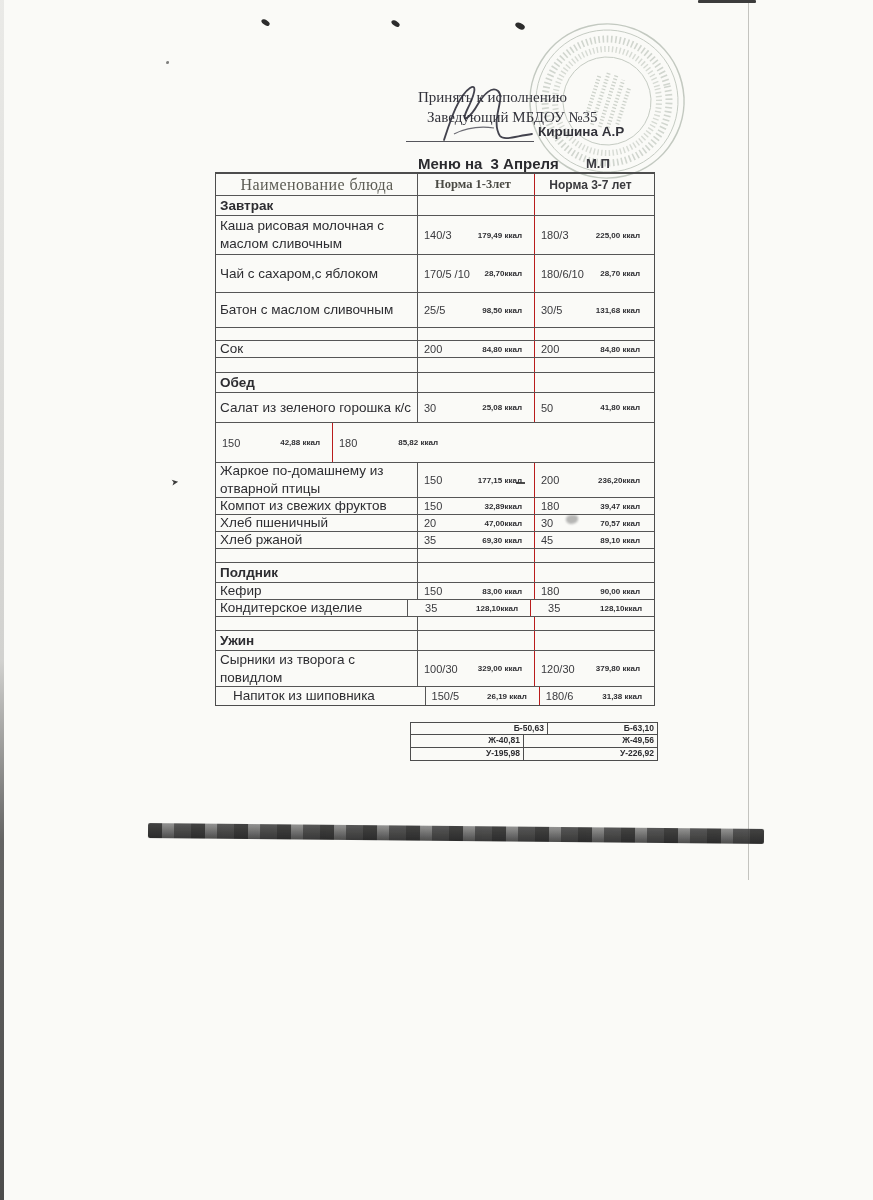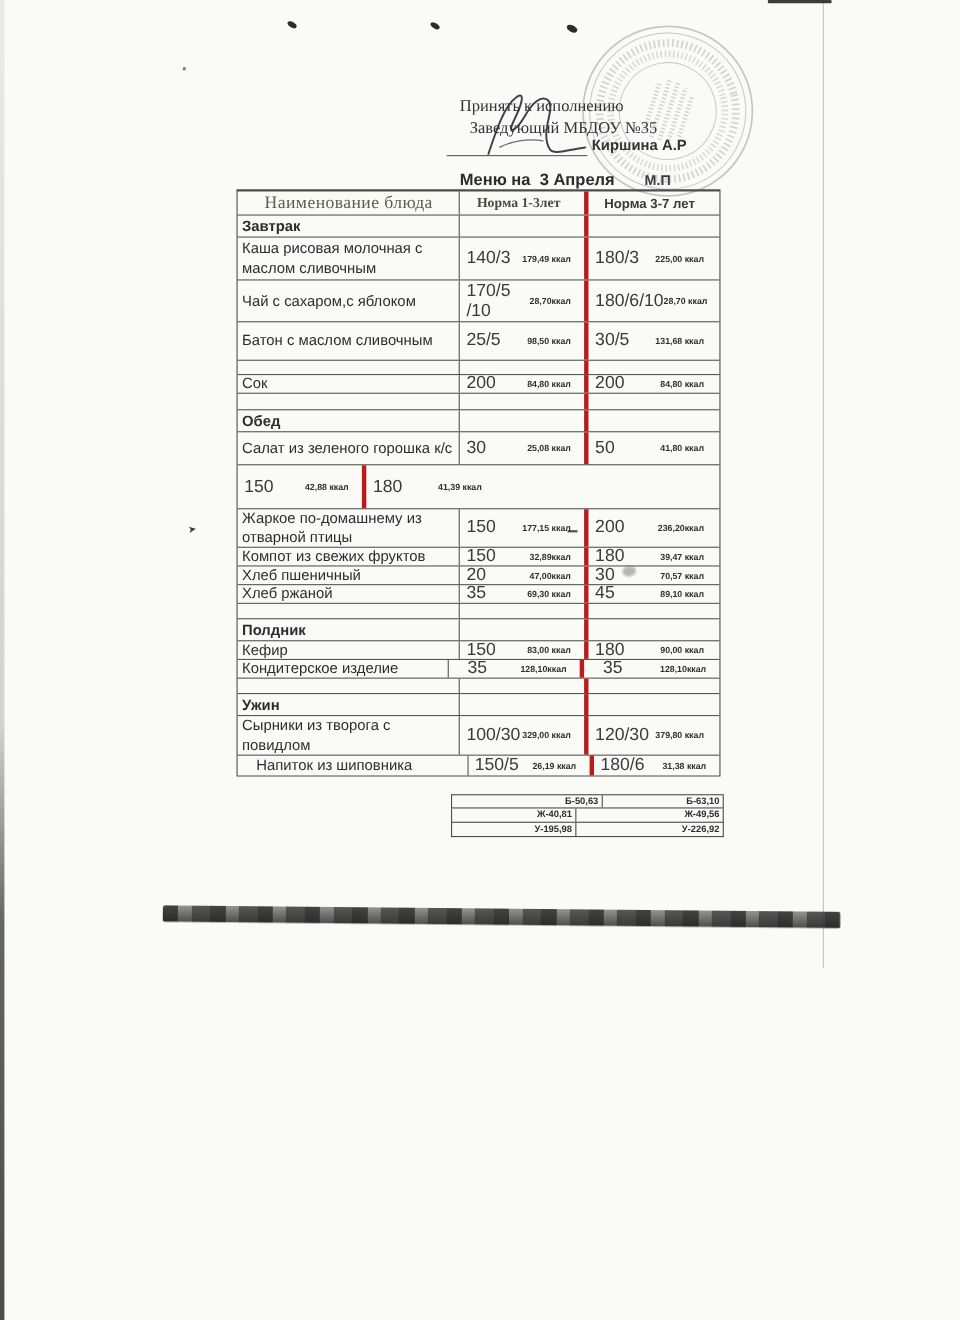--- a/index.html
+++ b/index.html
@@ -36,27 +36,27 @@
   .signer{position:absolute;left:538px;top:124px;font-size:13.5px;font-weight:bold;color:#33333a;}
   .mp{position:absolute;left:586px;top:143px;font-size:13px;font-weight:600;color:#3a3a40;margin-top:13px;}
   .menu-title{position:absolute;left:418px;top:155px;font-size:15px;font-weight:bold;color:#2b2b2f;white-space:pre;}
   
   .menu-table{position:absolute;left:215px;top:172px;width:438px;border:1px solid #4d4d4d;border-top-width:2px;background:transparent;}
   .t-row{display:flex;border-bottom:1px solid #565656;box-sizing:border-box;}
   .t-row:last-child{border-bottom:none;}
   .cell{box-sizing:border-box;display:flex;align-items:center;overflow:hidden;}
   .c1{width:202px;border-right:1px solid #565656;padding:1px 3px 1px 4px;}
   .c2,.c3{width:117px;justify-content:space-between;padding:0 12px 0 6px;}
-  .c2{border-right:4px solid #b91c1c;}
+  .c2{border-right:1px solid #b91c1c;}
   .hdr .c1{justify-content:center;font-family:"Liberation Serif",serif;font-size:16px;color:#5c5c54;letter-spacing:.4px;}
   .hdr .c2{justify-content:center;font-family:"Liberation Serif",serif;font-size:12.5px;font-weight:600;color:#4a4a44;}
   .hdr .c3{justify-content:center;font-size:12px;font-weight:bold;color:#3a3a3e;}
   .section .c1{font-size:14px;font-weight:bold;color:#2a2a2e;text-align:right;}
   .dish{font-size:13.5px;line-height:1.3;color:#2d2d31;}
-  .portion{font-size:16px;color:#3a3a3e;}
+  .portion{font-size:11px;color:#3a3a3e;}
   .kcal{font-size:8px;font-weight:bold;color:#2e2e32;white-space:nowrap;}
   
   .totals{position:absolute;left:410px;top:722px;width:248px;}
   .tot-row{display:flex;border:1px solid #4d4d4d;border-top:none;box-sizing:border-box;height:13px;}
   .tot-row:first-child{border-top:1px solid #4d4d4d;padding-left:44px;}
   .tot-c{box-sizing:border-box;text-align:right;font-size:8.5px;font-weight:bold;color:#2c2c30;
     padding-right:3px;line-height:11px;}
   .tot-c1{width:113px;border-right:1px solid #4d4d4d;}
   .tot-c2{width:133px;}
 </style>
@@ -205,21 +205,21 @@
             <span class="kcal">41,80 ккал</span>
           </div>
         </div>
         <div class="t-row" style="height: 40px;">
           <div class="cell c2">
             <span class="portion">150</span>
             <span class="kcal">42,88 ккал</span>
           </div>
           <div class="cell c3">
             <span class="portion">180</span>
-            <span class="kcal">41,39 ккал</span>
+            <span class="kcal">85,82 ккал</span>
           </div>
         </div>
         <div class="t-row" style="height: 35px;">
           <div class="cell c1">
             <span class="dish">Жаркое по-домашнему из отварной птицы</span>
           </div>
           <div class="cell c2">
             <span class="portion">150</span>
             <span class="kcal">177,15 ккал</span>
           </div>

